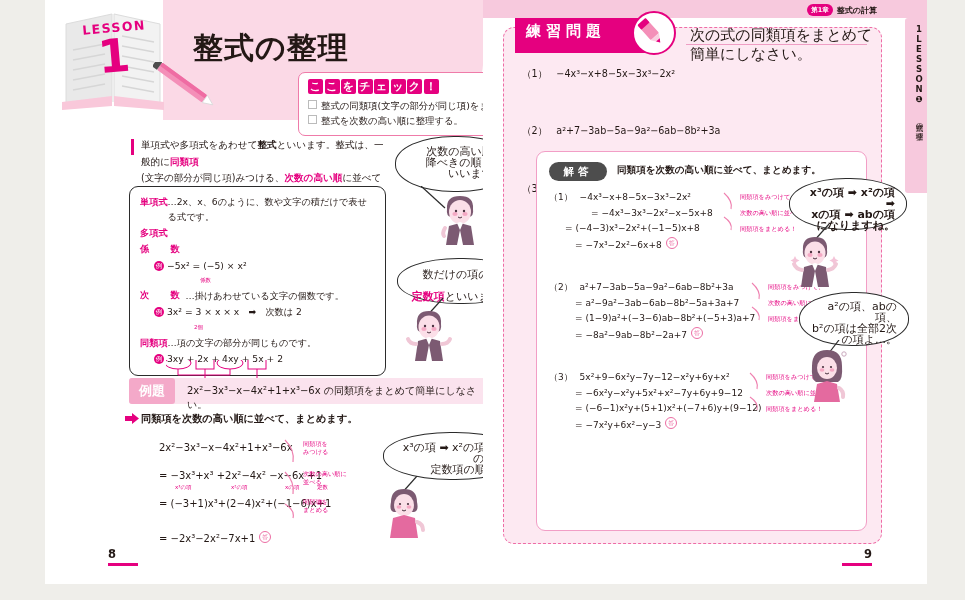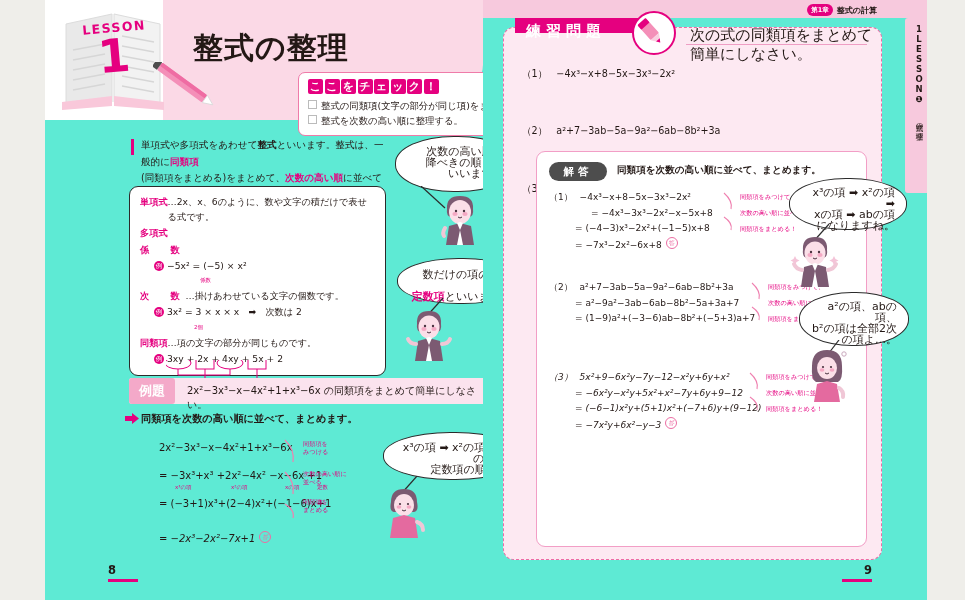--- a/index.html
+++ b/index.html
@@ -5,21 +5,21 @@
   html,body{margin:0;padding:0;}
   body{
     width:965px;height:600px;overflow:hidden;
     background:#efeeea;
     font-family:"DejaVu Sans","Liberation Sans",sans-serif;
     -webkit-font-smoothing:antialiased;
   }
   .spread{position:relative;width:965px;height:600px;}
 
   
-  .page{position:absolute;top:0;bottom:0;background:#5eead4;}
+  .page{position:absolute;top:0;bottom:16px;background:#ffffff;}
   .page-left{left:45px;right:482px;}
   .page-right{left:483px;right:38px;}
 
   
   .hero{
     position:absolute;left:0;top:0;width:100%;height:120px;
     background:#fbd9e6;
     border-bottom-right-radius:120px 55px;
   }
   .hero-white{
@@ -72,21 +72,21 @@
   .pk{color:#e5007f;font-weight:bold;}
 
   .defbox{
     position:absolute;left:84px;top:186px;width:257px;
     background:#fff;border:1.3px solid #2b2b2b;border-radius:9px;
     padding:7px 10px 9px 10px;box-sizing:border-box;
     font-size:9.2px;line-height:15.2px;color:#231815;
   }
   .defrow{display:flex;margin-bottom:1px;}
   .deflab{color:#e5007f;font-weight:bold;white-space:nowrap;flex:0 0 auto;}
-  .deflab.sp{letter-spacing:6px;}
+  .deflab.sp{letter-spacing:6px;font-family:Liberation Serif, serif;}
   .defbody{flex:1;}
   .ex-mark{
     display:inline-block;width:10px;height:10px;line-height:10px;border-radius:50%;
     background:#e5007f;color:#fff;font-size:6.5px;text-align:center;margin-right:3px;
     vertical-align:1px;
   }
   .mathline{margin-left:14px;margin-top:1px;}
   .mini{font-size:5.5px;color:#e5007f;}
 
   
@@ -157,21 +157,21 @@
     position:absolute;right:3px;top:118px;width:16px;
     writing-mode:vertical-rl;text-orientation:upright;
     font-size:7.5px;color:#231815;letter-spacing:0px;
   }
 
   .prac-wrap{
     position:absolute;left:20px;top:27px;right:45px;bottom:40px;
     background:#fde9f2;border:1.6px dashed #ee6ca6;border-radius:11px;
   }
   .prac-head{
-    position:absolute;left:11px;top:-10px;width:142px;height:15px;
+    position:absolute;left:11px;top:-10px;width:142px;height:35px;
     background:#e5007f;color:#fff;font-size:15px;font-weight:bold;
     line-height:26px;text-align:left;padding-left:11px;box-sizing:border-box;
     letter-spacing:5px;
   }
   .pencil-badge{
     position:absolute;left:128px;top:-17px;width:40px;height:40px;border-radius:50%;
     background:#fff;border:2.5px solid #e5007f;
   }
   .prac-inst{
     position:absolute;left:186px;top:-2px;font-size:15px;color:#231815;
@@ -267,21 +267,21 @@
         <span>ク</span>
         <span class="bang">！</span>
       </div>
       <div class="check-line"><span class="cb"></span><span>整式の同類項(文字の部分が同じ項)をまとめる。</span></div>
       <div class="check-line"><span class="cb"></span><span>整式を次数の高い順に整理する。</span></div>
     </div>
 
     <div class="intro-bar"></div>
     <div class="intro">
       <span>単項式や多項式をあわせて</span><span class="pk" style="color:#231815">整式</span><span>といいます。整式は、一般的に</span><span class="pk">同類項</span><br>
-      <span>(同類項をまとめる)をまとめて、</span><span class="pk">次数の高い順</span><span>に並べて整理します。</span><br>
+      <span>(文字の部分が同じ項)みつける、</span><span class="pk">次数の高い順</span><span>に並べて整理します。</span><br>
       <span style="margin-left:8px">整式の整理の学習の前に、用語について正しく理解しましょう。</span>
     </div>
 
     <div class="defbox">
       <div class="defrow">
         <div class="deflab">単項式</div>
         <div class="defbody">…2x、x、6のように、数や文字の積だけで表せる式です。</div>
       </div>
       <div class="defrow">
         <div class="deflab">多項式</div>
@@ -375,21 +375,21 @@
     <div class="work">
       <div>2x²−3x³−x−4x²+1+x³−6x</div>
       <div class="eq" style="position:relative;">
         <span>= −3x³+x³ +2x²−4x² −x−6x +1</span>
         <span class="under-lab" style="position:absolute;left:16px;top:12px;">x³の項</span>
         <span class="under-lab" style="position:absolute;left:72px;top:12px;">x²の項</span>
         <span class="under-lab" style="position:absolute;left:126px;top:12px;">xの項</span>
         <span class="under-lab" style="position:absolute;left:158px;top:12px;">定数項</span>
       </div>
       <div class="eq">= (−3+1)x³+(2−4)x²+(−1−6)x+1</div>
-      <div class="eq" style="margin-top:20px;font-style:italic;">
+      <div class="eq" style="margin-top:20px;">
         <span>= −2x³−2x²−7x+1</span><span class="ans-circle"></span>
       </div>
     </div>
 
     <svg style="position:absolute;left:238px;top:438px;" width="18" height="86">
       <path d="M2 2 q10 10 8 22" stroke="#ef81b0" stroke-width="1.2" fill="none"></path>
       <path d="M2 34 q10 10 8 22" stroke="#ef81b0" stroke-width="1.2" fill="none"></path>
       <path d="M2 66 q10 6 8 14" stroke="#ef81b0" stroke-width="1.2" fill="none"></path>
     </svg>
     <div class="annot" style="left:258px;top:440px;">
@@ -473,69 +473,72 @@
       <div class="ansbox">
         <div class="kai-tag">解答</div>
         <div class="kai-txt">同類項を次数の高い順に並べて、まとめます。</div>
 
         <div class="sol-block" style="left:12px;top:38px;">
           <div class="ln">
             <span>（1）</span>
             <span style="margin-left:4px">−4x³−x+8−5x−3x³−2x²</span>
           </div>
           <div class="ln" style="margin-left:42px">= −4x³−3x³−2x²−x−5x+8</div>
-          <div class="ln" style="margin-left:26px">= (−4−3)x³−2x²+(−1−5)x+8</div>
+          <div class="ln" style="margin-left:16px">= (−4−3)x³−2x²+(−1−5)x+8</div>
           <div class="ln" style="margin-left:26px">
             <span>= −7x³−2x²−6x+8</span><span class="ans-circle"></span>
           </div>
         </div>
         <svg style="position:absolute;left:186px;top:40px;" width="14" height="48">
           <path d="M1 1 q9 8 7 16" stroke="#ef81b0" stroke-width="1.1" fill="none"></path>
           <path d="M1 25 q9 6 7 13" stroke="#ef81b0" stroke-width="1.1" fill="none"></path>
         </svg>
         <div class="annot" style="left:203px;top:41px;">同類項をみつけて、</div>
         <div class="annot" style="left:203px;top:57px;">次数の高い順に並べて、</div>
         <div class="annot" style="left:203px;top:73px;">同類項をまとめる！</div>
 
         <div class="sol-block" style="left:12px;top:128px;">
           <div class="ln">
             <span>（2）</span>
             <span style="margin-left:4px">a²+7−3ab−5a−9a²−6ab−8b²+3a</span>
           </div>
           <div class="ln" style="margin-left:26px">= a²−9a²−3ab−6ab−8b²−5a+3a+7</div>
           <div class="ln" style="margin-left:26px">= (1−9)a²+(−3−6)ab−8b²+(−5+3)a+7</div>
+          <div class="ln" style="margin-left:26px">
+            <span>= −8a²−9ab−8b²−2a+7</span><span class="ans-circle"></span>
+          </div>
         </div>
         <svg style="position:absolute;left:214px;top:130px;" width="14" height="48">
           <path d="M1 1 q9 8 7 16" stroke="#ef81b0" stroke-width="1.1" fill="none"></path>
           <path d="M1 25 q9 6 7 13" stroke="#ef81b0" stroke-width="1.1" fill="none"></path>
         </svg>
         <div class="annot" style="left:231px;top:131px;">同類項をみつけて、</div>
         <div class="annot" style="left:231px;top:147px;">次数の高い順に並べて、</div>
         <div class="annot" style="left:231px;top:163px;">同類項をまとめる！</div>
 
-        <div class="sol-block" style="left:12px;top:218px;font-style:italic;">
+        <div class="sol-block" style="left:12px;top:218px;">
           <div class="ln">
             <span>（3）</span>
             <span style="margin-left:4px">5x²+9−6x²y−7y−12−x²y+6y+x²</span>
           </div>
           <div class="ln" style="margin-left:26px">= −6x²y−x²y+5x²+x²−7y+6y+9−12</div>
           <div class="ln" style="margin-left:26px">= (−6−1)x²y+(5+1)x²+(−7+6)y+(9−12)</div>
           <div class="ln" style="margin-left:26px">
             <span>= −7x²y+6x²−y−3</span><span class="ans-circle"></span>
           </div>
         </div>
         <svg style="position:absolute;left:212px;top:220px;" width="14" height="48">
           <path d="M1 1 q9 8 7 16" stroke="#ef81b0" stroke-width="1.1" fill="none"></path>
           <path d="M1 25 q9 6 7 13" stroke="#ef81b0" stroke-width="1.1" fill="none"></path>
         </svg>
         <div class="annot" style="left:229px;top:221px;">同類項をみつけて、</div>
         <div class="annot" style="left:229px;top:237px;">次数の高い順に並べて、</div>
         <div class="annot" style="left:229px;top:253px;">同類項をまとめる！</div>
 
-        <div class="bubble" style="left:252px;top:26px;width:118px;height:52px;padding:8px 11px;">
+        <div class="bubble" style="left:252px;top:26px;width:118px;height:52px;padding:8px 11px;font-weight:bold;">
           <div>x³の項 ➡ x²の項 ➡</div>
           <div>xの項 ➡ abの項</div>
           <div>になりますね。</div>
         </div>
         <svg class="bubble-tail" style="left:272px;top:72px;" width="26" height="22">
           <path d="M20 0 L4 18" stroke="#2b2b2b" stroke-width="1.2" fill="none"></path>
         </svg>
         <svg class="person" style="left:252px;top:78px;" width="52" height="58" viewBox="0 0 52 58">
           <path d="M14 20 q-1-13 12-13 q13 0 12 13 q1 7 -4 8 l-16 0 q-5-1 -4-8Z" fill="#7c5a72"></path>
           <ellipse cx="26" cy="23" rx="10.5" ry="11.5" fill="#fbdfe8"></ellipse>

